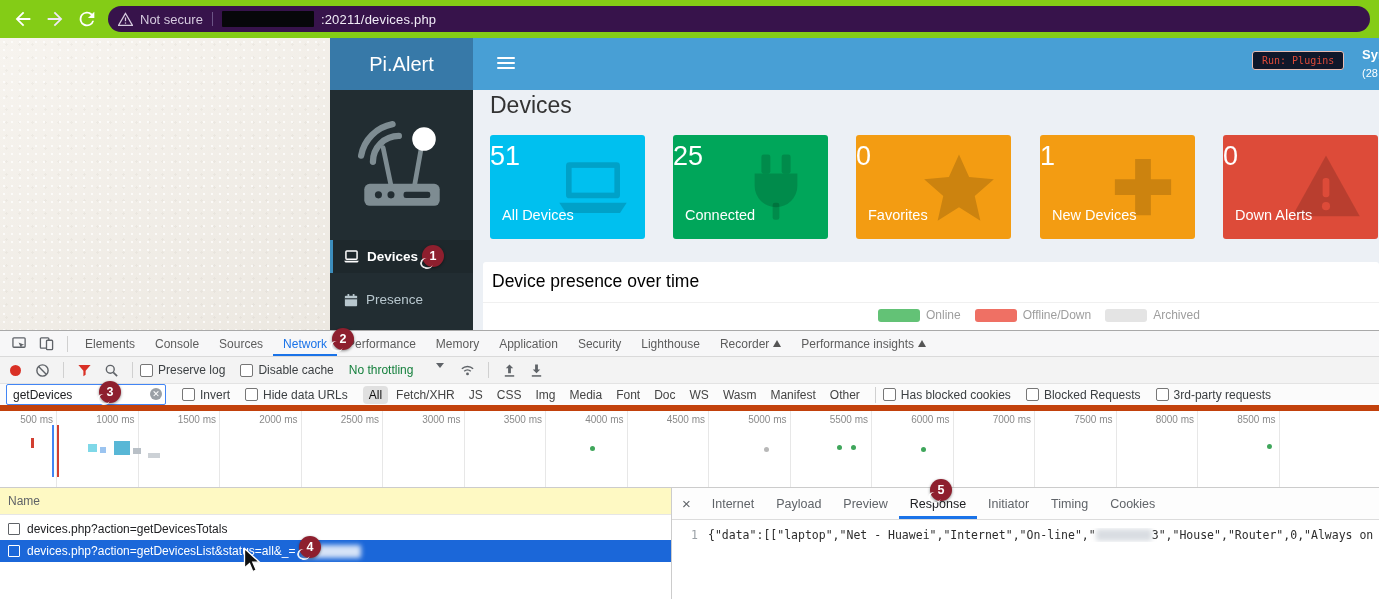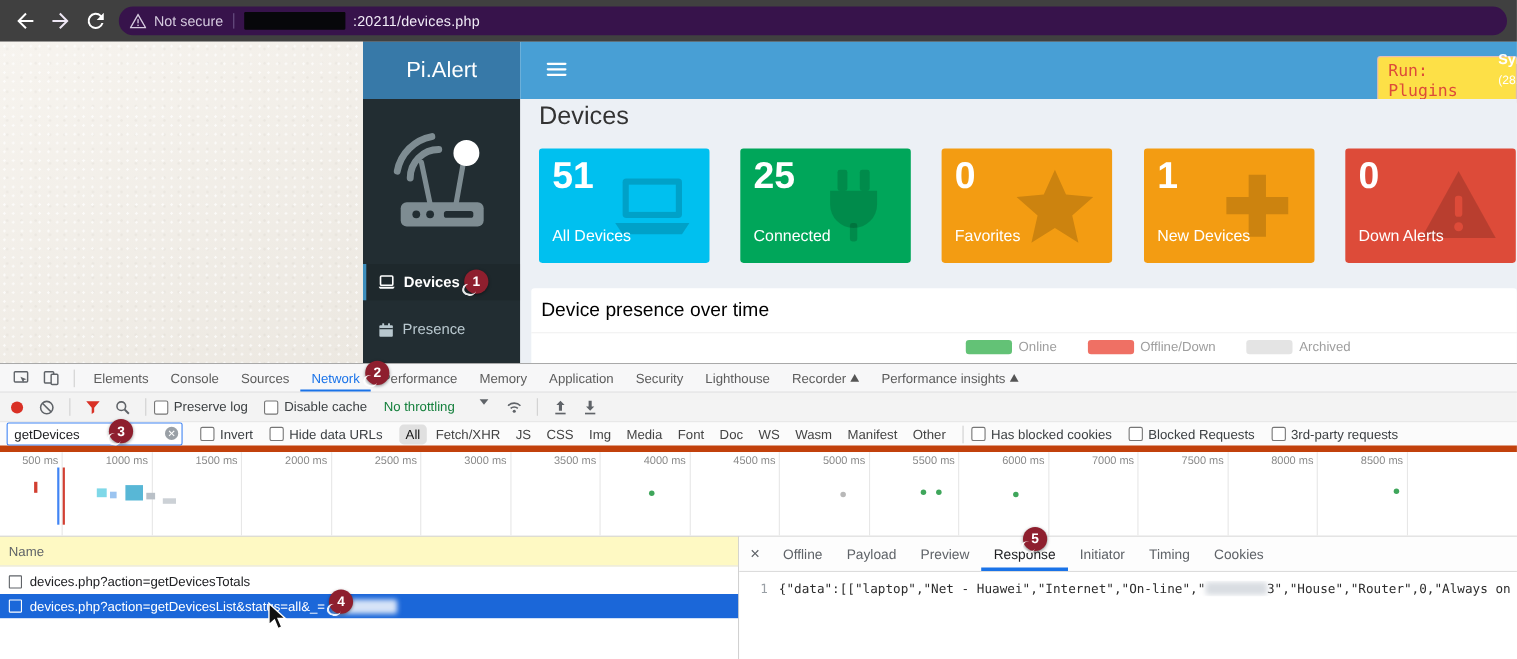--- a/index.html
+++ b/index.html
@@ -1,57 +1,57 @@
 <!DOCTYPE html>
 <html><head>
 <meta charset="utf-8">
 <style>
   html,body{margin:0;padding:0;}
   #root{position:relative;width:1379px;height:599px;overflow:hidden;background:#fff;
         font-family:"Liberation Sans",sans-serif;-webkit-font-smoothing:antialiased;}
   
-  .bbar{position:absolute;left:0;top:0;width:1379px;height:38px;background:#404040;}
+  .bbar{position:absolute;left:0;top:0;width:1379px;height:38px;background:#84cc16;}
   .bbtn{position:absolute;top:8px;width:22px;height:22px;}
   .addr{position:absolute;left:108px;top:6px;width:1262px;height:26px;border-radius:13px;
         background:#37134b;display:flex;align-items:center;padding-left:10px;box-sizing:border-box;}
   .nsec{color:#d5cade;font-size:13px;margin-left:7px;}
   .adiv{width:1px;height:14px;background:#6b5485;margin:0 9px;}
   .blackbox{width:92px;height:16px;background:#07070a;border-radius:1px;}
   .urltxt{color:#f1ecf7;font-size:13px;margin-left:7px;letter-spacing:.2px;}
   
   .desktop{position:absolute;left:0;top:38px;width:330px;height:292px;
     background-color:#f2efe9;
     background-image:radial-gradient(rgba(255,255,255,.7) 1px,transparent 1.3px),
                      radial-gradient(rgba(120,110,95,.06) 1px,transparent 1.3px),
                      linear-gradient(150deg,#f7f4ef,#ece8e1);
     background-size:8px 8px,13px 13px,100% 100%;}
   .logohdr{position:absolute;left:330px;top:38px;width:143px;height:52px;background:#3779a8;
            display:flex;align-items:center;justify-content:center;color:#fff;font-size:20px;}
   .navbar{position:absolute;left:473px;top:38px;width:906px;height:52px;background:#489fd5;}
   .burger{position:absolute;left:24px;top:19px;width:18px;height:13px;cursor:pointer;}
   .burger i{display:block;height:2px;background:#fff;margin-bottom:3px;border-radius:1px;}
-  .runbtn{position:absolute;left:779px;top:13px;background:#fde047;border:1px solid #e9bdb4;border-radius:3px;
-          color:#dd4b39;font-family:"DejaVu Sans Mono",monospace;font-size:15px;padding:3px 9px;}
+  .runbtn{position:absolute;left:779px;top:13px;background:#0f172a;border:1px solid #e9bdb4;border-radius:3px;
+          color:#dd4b39;font-family:"DejaVu Sans Mono",monospace;font-size:10px;padding:3px 9px;}
   .corner{position:absolute;left:889px;top:7px;color:#fff;line-height:1.1;white-space:nowrap;}
   .corner .l1{font-size:13px;font-weight:bold;}
   .corner .l2{font-size:11px;}
   .sidebar{position:absolute;left:330px;top:90px;width:143px;height:240px;background:#222d32;overflow:hidden;}
   .sitem{position:absolute;left:0;width:143px;height:33px;display:flex;align-items:center;
          padding-left:14px;box-sizing:border-box;color:#b8c7ce;font-size:13.5px;gap:8px;}
   .sitem.active{background:#1e282c;color:#fff;border-left:3px solid #3c8dbc;padding-left:11px;font-weight:bold;}
   .content{position:absolute;left:473px;top:90px;width:906px;height:240px;background:#ecf0f5;overflow:hidden;}
   .ptitle{position:absolute;left:17px;top:2px;font-size:23px;color:#333;font-weight:500;}
   .card{position:absolute;top:45px;width:155px;height:104px;border-radius:3px;color:#fff;overflow:hidden;}
-  .cnum{position:absolute;left:12px;top:6px;font-size:34px;font-weight:bold;}
+  .cnum{position:absolute;left:0;top:6px;font-size:27px;font-weight:normal;}
   .clab{position:absolute;left:12px;bottom:16px;font-size:14.5px;}
   .cicon{position:absolute;right:16px;top:16px;width:72px;height:72px;}
   .panel{position:absolute;left:10px;top:172px;width:896px;height:68px;background:#fff;border-radius:3px 3px 0 0;}
   .pnlt{position:absolute;left:9px;top:9px;font-size:17.5px;color:#000000;}
   .pnldiv{position:absolute;left:0;right:0;top:40px;border-top:1px solid #f0f0f0;}
-  .legend{position:absolute;left:395px;top:46px;display:flex;align-items:center;gap:28px;}
+  .legend{position:absolute;left:395px;top:46px;display:flex;align-items:center;gap:14px;}
   .lgi{display:flex;align-items:center;gap:6px;font-size:12px;color:#9e9e9e;}
   .sw{width:42px;height:13px;border-radius:3px;display:inline-block;}
   
   .dt{position:absolute;left:0;top:330px;width:1379px;height:269px;background:#fff;
       border-top:1px solid #a9a9a9;box-sizing:border-box;font-size:12px;color:#333;}
   .dtabbar{position:absolute;left:0;top:0;width:1379px;height:26px;background:#f7f7f8;
            border-bottom:1px solid #dadada;box-sizing:border-box;display:flex;align-items:center;padding-left:6px;}
   .dtab{padding:0 10px;line-height:24px;color:#5c5c5c;white-space:nowrap;display:flex;align-items:center;gap:4px;}
   .dtab.sel{color:#1a73e8;box-shadow:inset 0 -2px 0 #1a73e8;}
   .badge{width:0;height:0;border-left:4px solid transparent;border-right:4px solid transparent;
@@ -414,21 +414,21 @@
       <div class="req-row sel" style="top:52px">
         <span class="fbox"></span>
         <span>devices.php?action=getDevicesList&amp;status=all&amp;_=</span>
         <span class="blur1"></span>
       </div>
     </div>
 
     <div class="ddetail">
       <div class="rtabbar">
         <span class="rclose">×</span>
-        <span class="rtab">Offline</span>
+        <span class="rtab">Internet</span>
         <span class="rtab">Payload</span>
         <span class="rtab">Preview</span>
         <span class="rtab sel">Response</span>
         <span class="rtab">Initiator</span>
         <span class="rtab">Timing</span>
         <span class="rtab">Cookies</span>
       </div>
       <div class="rgut">1</div>
       <div class="rline">
         <span>{"data":[["laptop","Net - Huawei","Internet","On-line","</span><span class="blur2"></span><span>3","House","Router",0,"Always on</span>

